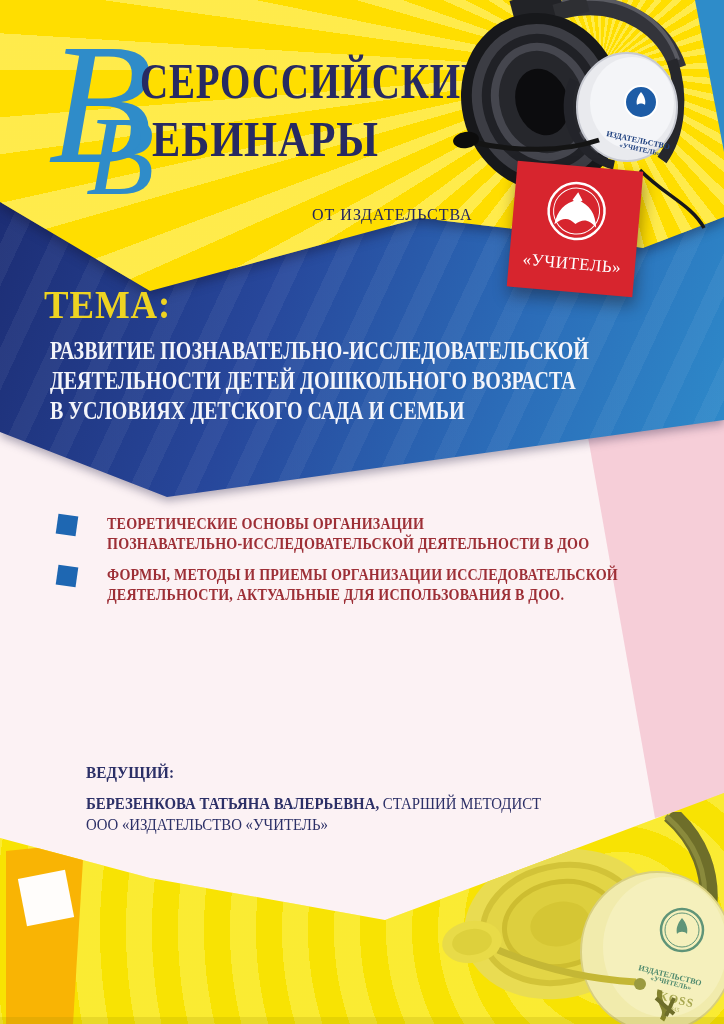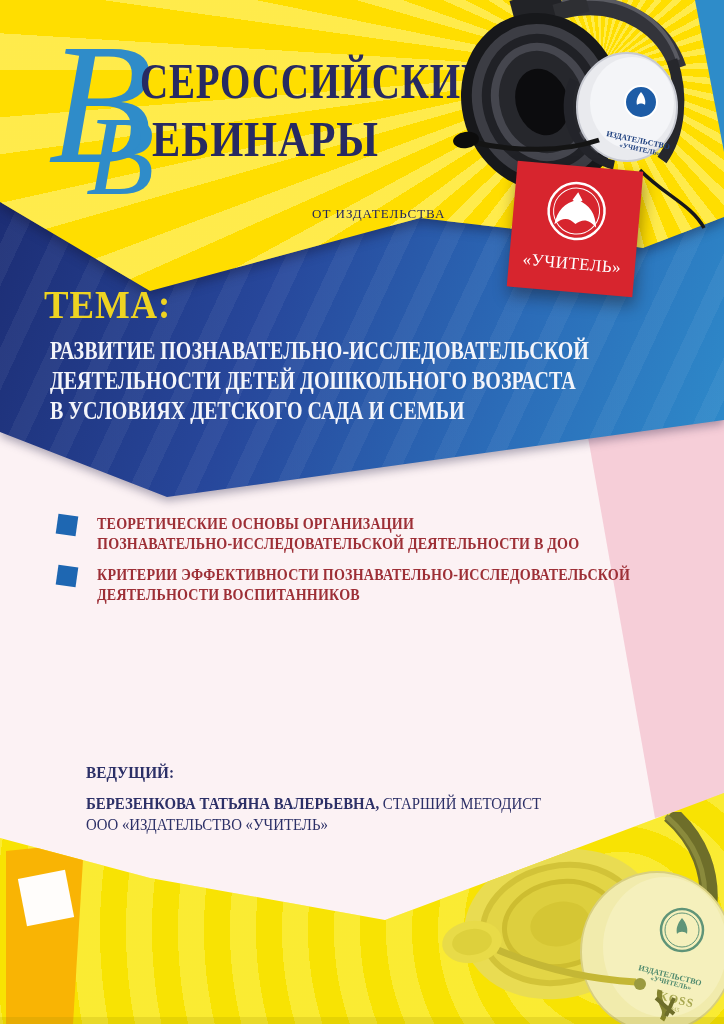--- a/index.html
+++ b/index.html
@@ -46,21 +46,21 @@
   .bottom-edge{left:0;bottom:0;width:724px;height:7px;background:rgba(150,140,0,.18);}
   
   .brand{z-index:20;}
   .cap{font-style:italic;color:#2f8cc9;line-height:1;position:absolute;}
   .cap1{left:48px;top:18px;font-size:172px;}
   .cap2{left:86px;top:100px;font-size:112px;}
   .bword{position:absolute;color:#272a62;font-weight:bold;line-height:1;transform-origin:left top;white-space:nowrap;}
   .bword1{left:140px;top:56px;font-size:50px;transform:scaleX(.78);letter-spacing:1px;}
   .bword2{left:152px;top:114px;font-size:50px;transform:scaleX(.85);letter-spacing:1px;}
   .from-pub{
-    left:312px;top:206px;font-size:13px;letter-spacing:1px;color:#23265c;
+    left:312px;top:206px;font-size:16px;letter-spacing:1px;color:#23265c;
     z-index:20;white-space:nowrap;
   }
   
   .badge{
     left:512px;top:166px;width:126px;height:126px;background:#d7252e;
     transform:rotate(5deg);z-index:15;box-shadow:2px 8px 16px rgba(20,10,10,.4);
   }
   .badge-label{
     position:absolute;left:0;right:0;top:88px;text-align:center;color:#fff;
     font-size:17px;letter-spacing:.5px;white-space:nowrap;
@@ -70,21 +70,21 @@
     left:44px;top:281px;font-size:40px;font-weight:bold;color:#eed322;z-index:20;
     transform:scaleX(.92);transform-origin:left top;letter-spacing:1px;
   }
   .title{
     left:50px;top:336px;z-index:20;color:#f4f5fa;font-weight:bold;font-size:25px;
     line-height:30px;transform:scaleX(.8);transform-origin:left top;white-space:nowrap;
   }
   .title span{display:block;}
   
   .agenda{left:57px;top:514px;width:600px;z-index:20;list-style:none;margin:0;padding:0;}
-  .agenda li{display:flex;gap:20px;margin-bottom:12px;}
+  .agenda li{display:flex;gap:30px;margin-bottom:12px;}
   .sq{width:20px;height:20px;background:#1e67b2;transform:rotate(8deg);flex:none;margin-top:1px;}
   .atext{
     color:#9d2f36;font-weight:bold;font-size:16px;line-height:19.5px;
     transform:scaleX(.88);transform-origin:left top;white-space:nowrap;letter-spacing:.2px;
   }
   .atext span{display:block;}
   
   .presenter{left:86px;top:763px;z-index:20;color:#2c3067;white-space:nowrap;
     transform:scaleX(.9);transform-origin:left top;}
   .p-label{font-weight:bold;font-size:17px;margin-bottom:10px;}
@@ -168,22 +168,22 @@
     <li>
       <span class="sq"></span>
       <div class="atext">
         <span>ТЕОРЕТИЧЕСКИЕ ОСНОВЫ ОРГАНИЗАЦИИ</span>
           <span>ПОЗНАВАТЕЛЬНО-ИССЛЕДОВАТЕЛЬСКОЙ ДЕЯТЕЛЬНОСТИ В ДОО</span>
       </div>
     </li>
     <li>
       <span class="sq"></span>
       <div class="atext">
-        <span>КРИТЕРИИ ЭФФЕКТИВНОСТИ ПОЗНАВАТЕЛЬНО-ИССЛЕДОВАТЕЛЬСКОЙ</span>
-          <span>ДЕЯТЕЛЬНОСТИ ВОСПИТАННИКОВ</span>
+        <span>ФОРМЫ, МЕТОДЫ И ПРИЕМЫ ОРГАНИЗАЦИИ ИССЛЕДОВАТЕЛЬСКОЙ</span>
+          <span>ДЕЯТЕЛЬНОСТИ, АКТУАЛЬНЫЕ ДЛЯ ИСПОЛЬЗОВАНИЯ В ДОО.</span>
       </div>
     </li>
   </ul>
 
   <div class="abs presenter">
     <div class="p-label">ВЕДУЩИЙ:</div>
     <div class="p-line"><span class="p-name">БЕРЕЗЕНКОВА ТАТЬЯНА ВАЛЕРЬЕВНА,</span><span> СТАРШИЙ МЕТОДИСТ</span></div>
     <div class="p-line">ООО «ИЗДАТЕЛЬСТВО «УЧИТЕЛЬ»</div>
   </div>
 

